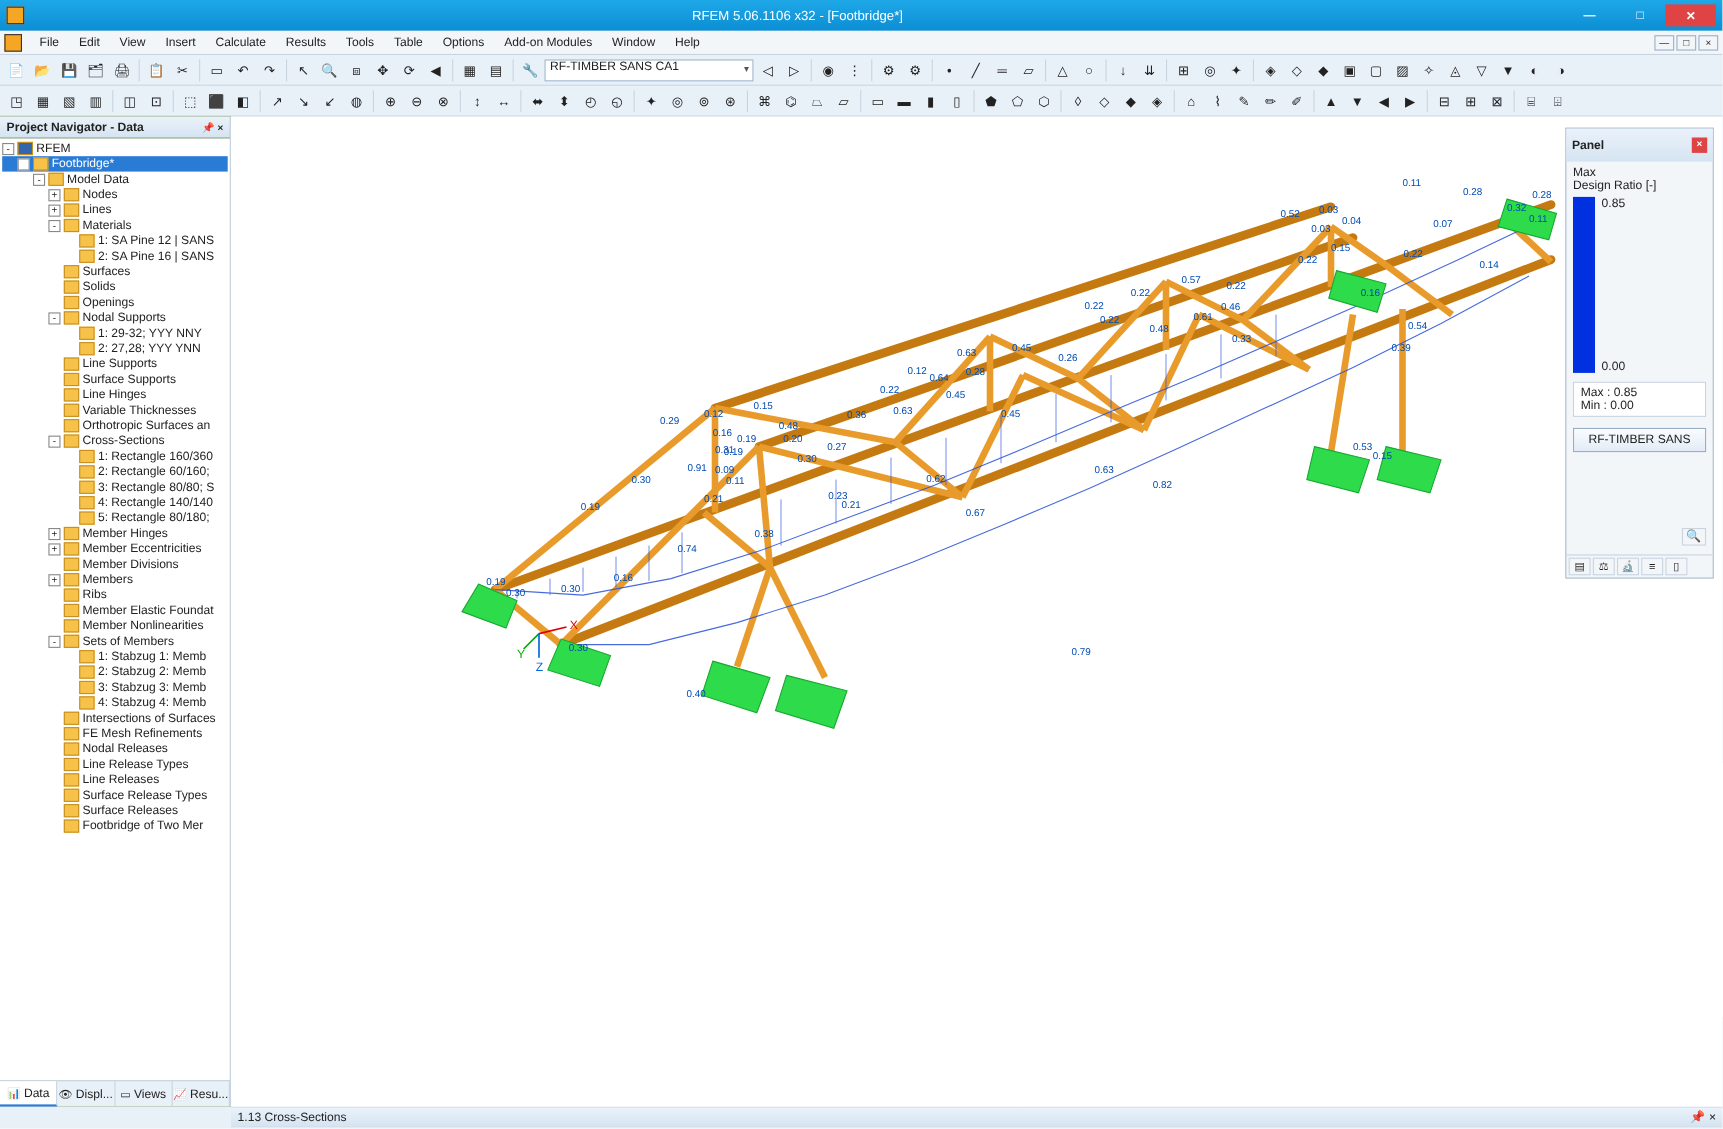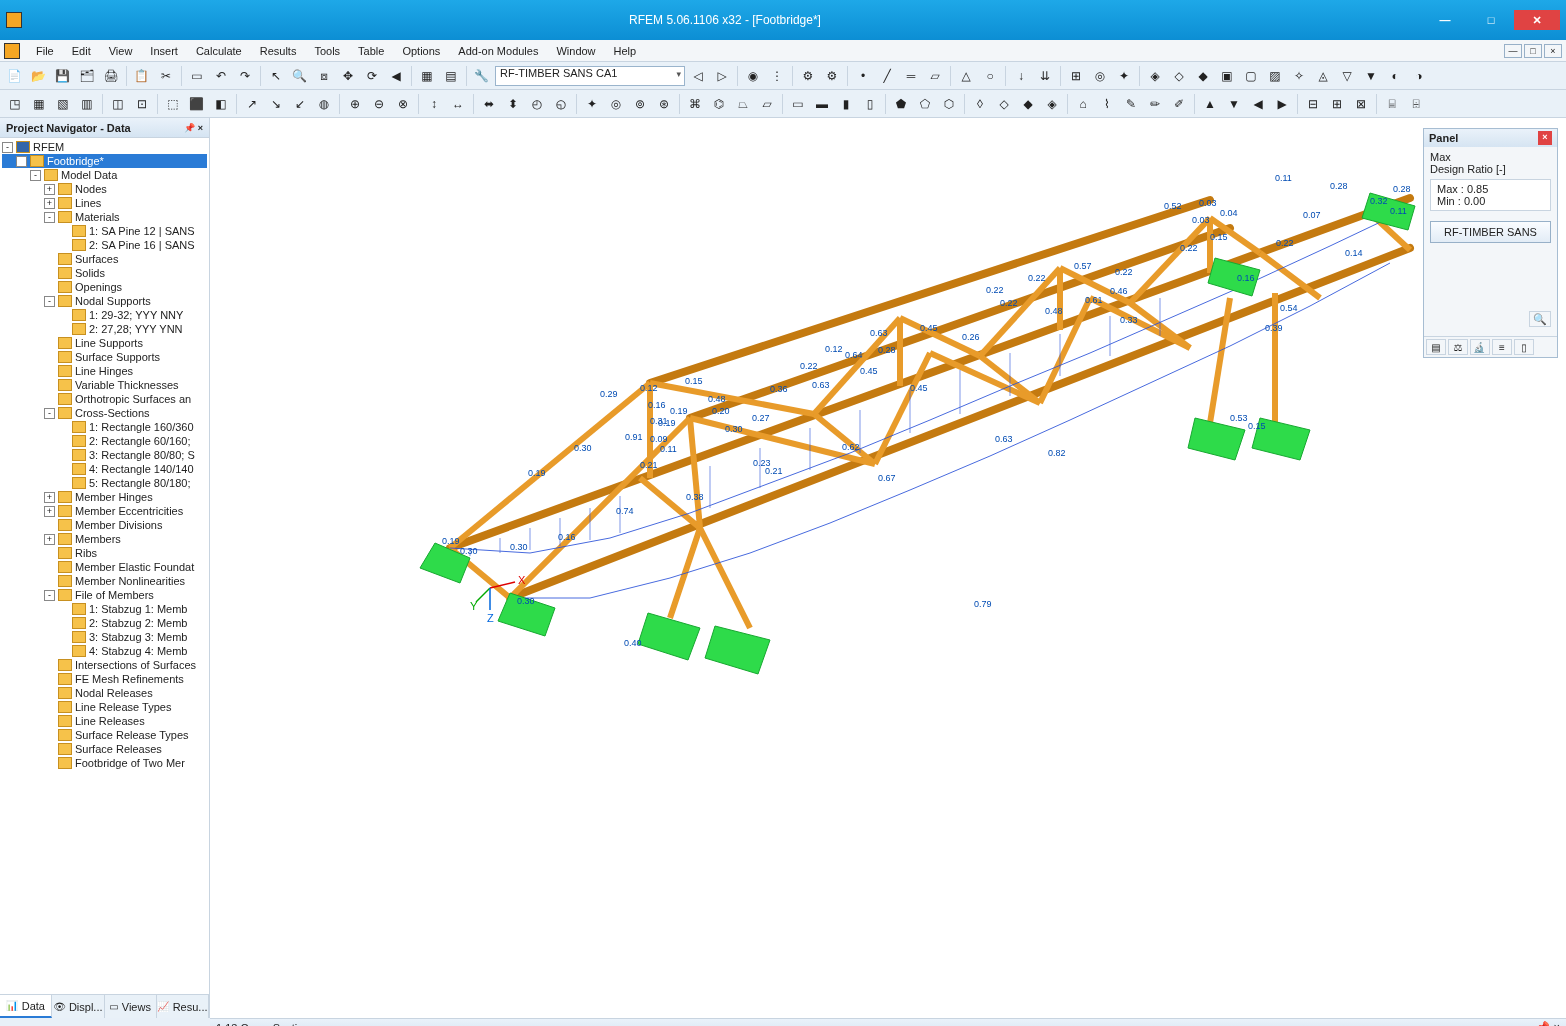--- a/index.html
+++ b/index.html
@@ -1,18 +1,18 @@
 <!DOCTYPE html>
 <html><head>
 <meta charset="utf-8">
 <style>
 *{box-sizing:border-box;margin:0;padding:0;font-family:Tahoma,Segoe UI,sans-serif;font-size:11px;color:#222}
 body{background:#e8f0f8;overflow:hidden;width:1566px;height:1026px}
 
-.titlebar{height:40px;background:linear-gradient(#1ea8e8,#0c8ed4);display:flex;align-items:center;padding:0 6px;color:#fff}
+.titlebar{height:28px;background:linear-gradient(#1ea8e8,#0c8ed4);display:flex;align-items:center;padding:0 6px;color:#fff}
 .titlebar .icon{width:16px;height:16px;background:#f5a623;border:1px solid #333;margin-right:6px}
 .titlebar-title{flex:1;text-align:center;color:#fff;font-size:12px}
 .winbtns{display:flex;gap:0}
 .winbtn{width:46px;height:20px;display:flex;align-items:center;justify-content:center;color:#fff;font-weight:bold}
 .winbtn.close{background:#e04343}
 
 .menubar{height:22px;background:#f3f6f9;border-bottom:1px solid #c8d4e0;display:flex;align-items:center;padding:0 4px;gap:2px}
 .menubar .menuitem{padding:2px 8px;cursor:default}
 .doc-controls{margin-left:auto;display:flex;gap:2px}
 .doc-controls span{width:18px;height:14px;border:1px solid #97b0c8;background:#f3f6f9;font-size:9px;display:flex;align-items:center;justify-content:center}
@@ -38,21 +38,21 @@
 .ind1{padding-left:14px}.ind2{padding-left:28px}.ind3{padding-left:42px}.ind4{padding-left:56px}
 .navtabs{height:24px;background:#e9f1f8;border-top:1px solid #c8d4e0;display:flex}
 .navtab{flex:1;border-right:1px solid #c8d4e0;display:flex;align-items:center;justify-content:center;gap:3px;font-size:10px}
 .navtab.active{background:#fff;border-bottom:2px solid #2a7bd6}
 
 .viewport{flex:1;background:#fff;position:relative;overflow:hidden}
 .viewport svg{position:absolute}
 .val{position:absolute;font-size:9px;color:#004bb3}
 
 .panel{position:absolute;right:8px;top:10px;width:135px;background:#f3f6f9;border:1px solid #a7bdd2}
-.panelhead{height:18px;background:linear-gradient(#eaf2fa,#d5e4f2);padding:1px 5px;display:flex;align-items:center;font-weight:bold}
+.panelhead{height:30px;background:linear-gradient(#eaf2fa,#d5e4f2);padding:1px 5px;display:flex;align-items:center;font-weight:bold}
 .panelhead .cl{margin-left:auto;width:14px;height:14px;background:#e04343;color:#fff;text-align:center;line-height:13px;font-size:9px}
 .panelbody{padding:4px 6px}
 .scalebar{display:flex;align-items:stretch;margin:4px 0 8px 0}
 .scalebar .bar{width:20px;height:160px;background:#0030e0}
 .scalebar .ticks{display:flex;flex-direction:column;justify-content:space-between;margin-left:6px;font-size:10px}
 .panelstats{background:#fff;border:1px solid #c8d4e0;padding:3px 6px;margin:4px 0;font-size:10px}
 .panelbtn{width:100%;height:22px;border:1px solid #97b0c8;background:linear-gradient(#fafcff,#e2ecf6);margin-top:6px}
 .paneltabs{display:flex;gap:2px;padding:2px;border-top:1px solid #c8d4e0;margin-top:6px}
 .paneltabs span{width:20px;height:16px;border:1px solid #c8d4e0;display:flex;align-items:center;justify-content:center;font-size:10px}
 
@@ -397,21 +397,21 @@
             <span>Member Elastic Foundat</span>
           </div>
           <div class="tn ind3">
             <span class="ex none"></span>
             <span class="ic"></span>
             <span>Member Nonlinearities</span>
           </div>
           <div class="tn ind3">
             <span class="ex ">-</span>
             <span class="ic"></span>
-            <span>File of Members</span>
+            <span>Sets of Members</span>
           </div>
           <div class="tn ind4">
             <span class="ex none"></span>
             <span class="ic"></span>
             <span>1: Stabzug 1: Memb</span>
           </div>
           <div class="tn ind4">
             <span class="ex none"></span>
             <span class="ic"></span>
             <span>2: Stabzug 2: Memb</span>
@@ -644,20 +644,27 @@
       </div>
 
     <div class="panel">
       <div class="panelhead">
           <span>Panel</span>
           <span class="cl">×</span>
         </div>
       <div class="panelbody">
         <div>Max</div>
         <div>Design Ratio [-]</div>
+        <div class="scalebar">
+          <div class="bar"></div>
+          <div class="ticks">
+              <span>0.85</span>
+              <span>0.00</span>
+            </div>
+        </div>
         <div class="panelstats">
           <div>Max  :  0.85</div>
           <div>Min   :  0.00</div>
         </div>
         <button class="panelbtn">RF-TIMBER SANS</button>
         <div style="height:70px"></div>
         <div style="text-align:right"><span style="border:1px solid #c8d4e0;padding:1px 3px">🔍</span></div>
       </div>
       <div class="paneltabs">
         <span>▤</span>

